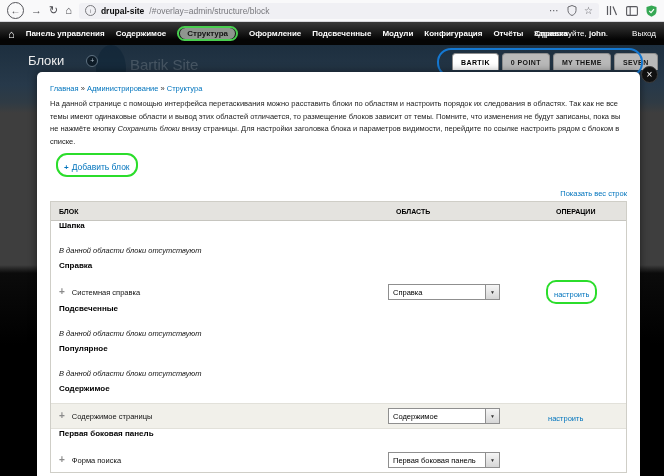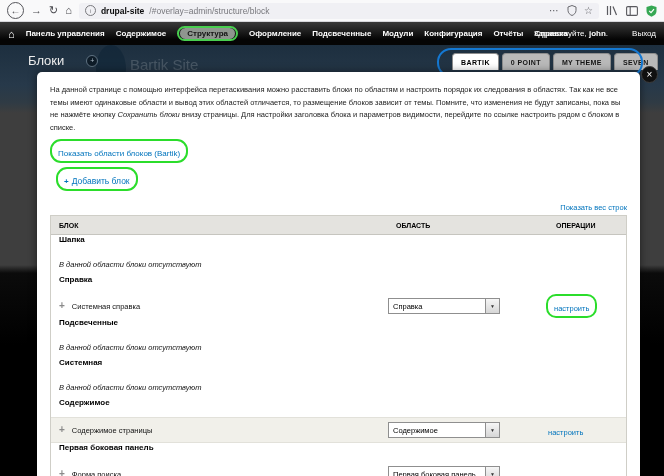--- a/index.html
+++ b/index.html
@@ -188,30 +188,26 @@
       <div class="tab">SEVEN</div>
     </div>
   <div class="tabs-annotation"></div>
 
   <div class="close-btn">
       <span>×</span>
     </div>
 
   <div class="panel">
     <div class="panel-inner">
+      <div class="breadcrumb"><a class="crumb">Главная</a><span class="crumb-sep"> » </span><a class="crumb">Администрирование</a><span class="crumb-sep"> » </span><a class="crumb">Структура</a></div>
 
       <div class="desc">
         <span>На данной странице с помощью интерфейса перетаскивания можно расставить блоки по областям и настроить порядок их следования в областях. Так как не все темы имеют одинаковые области и вывод этих областей отличается, то размещение блоков зависит от темы. Помните, что изменения не будут записаны, пока вы не нажмёте кнопку </span><em>Сохранить блоки</em><span> внизу страницы. Для настройки заголовка блока и параметров видимости, перейдите по ссылке настроить рядом с блоком в списке.</span>
       </div>
 
-      <div>
-        <span class="green-ring">
-          <a class="blue-link">Показать области блоков (Bartik)</a>
-        </span>
-      </div>
 
       <div class="add-row">
         <span class="green-ring">
           <a class="blue-link"><span class="add-plus">+</span><span class="add-label">Добавить блок</span></a>
         </span>
       </div>
 
       <div class="weights-row">
         <a>Показать вес строк</a>
       </div>
@@ -245,21 +241,21 @@
               </div>
               <div class="c3"><span class="green-ring op-ring"><a class="oplink">настроить</a></span></div>
             </div>
             <div class="trow group">
               <span class="group-label">Подсвеченные</span>
             </div>
             <div class="trow empty">
               <span class="empty-label">В данной области блоки отсутствуют</span>
             </div>
             <div class="trow group">
-              <span class="group-label">Системная</span>
+              <span class="group-label">Популярное</span>
             </div>
             <div class="trow empty">
               <span class="empty-label">В данной области блоки отсутствуют</span>
             </div>
             <div class="trow group">
               <span class="group-label">Содержимое</span>
             </div>
             <div class="trow block shaded">
               <div class="c1">
                 <span class="drag">+</span>

